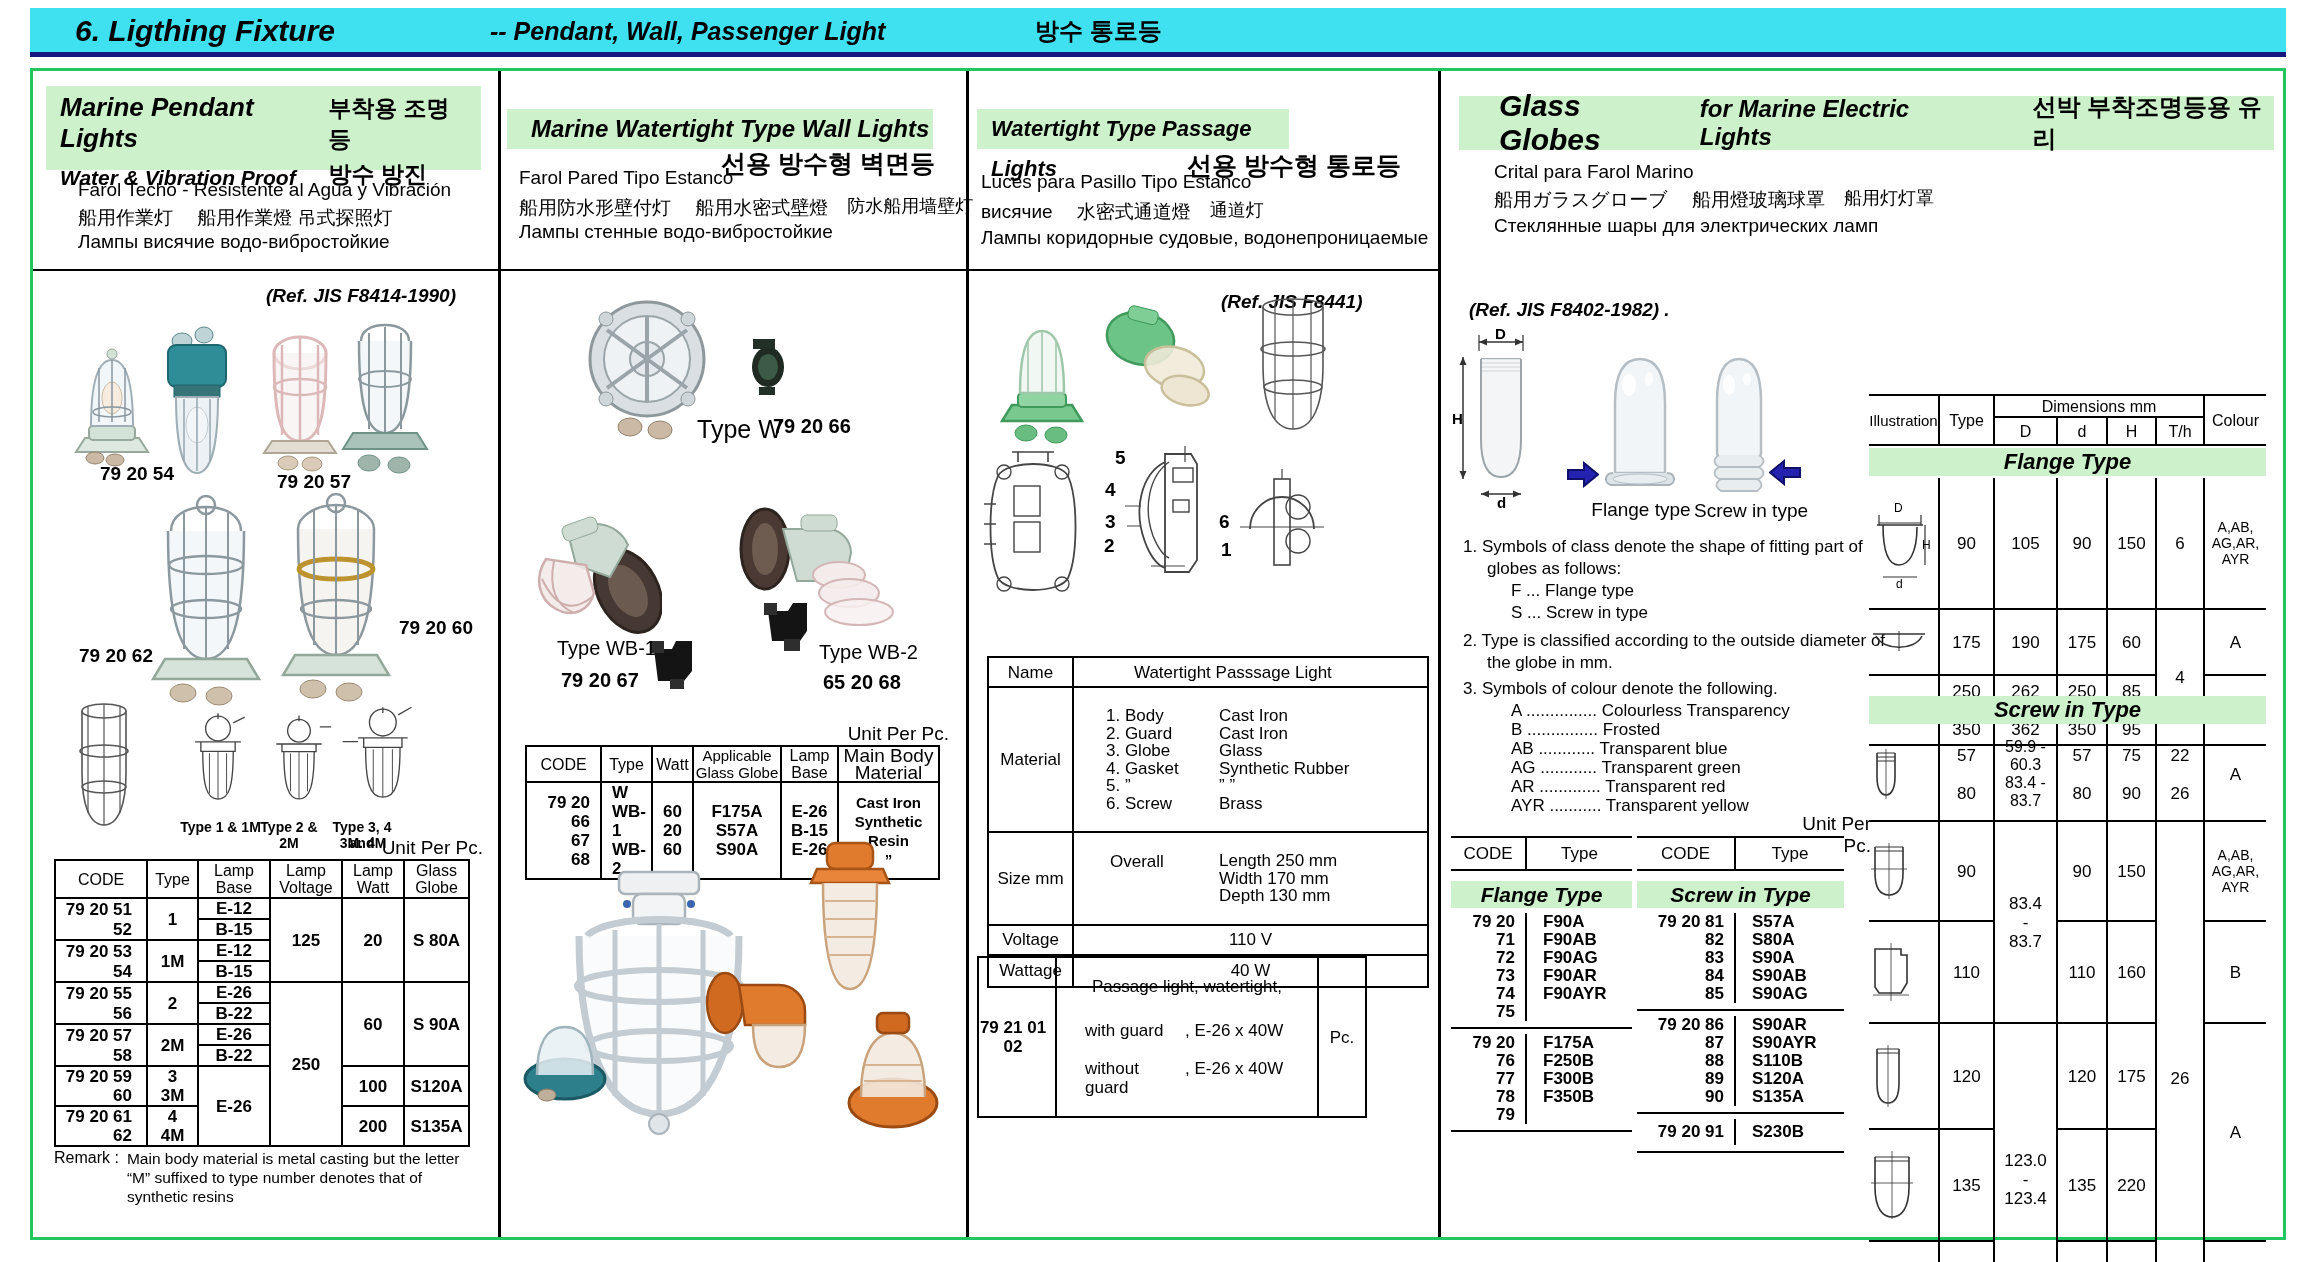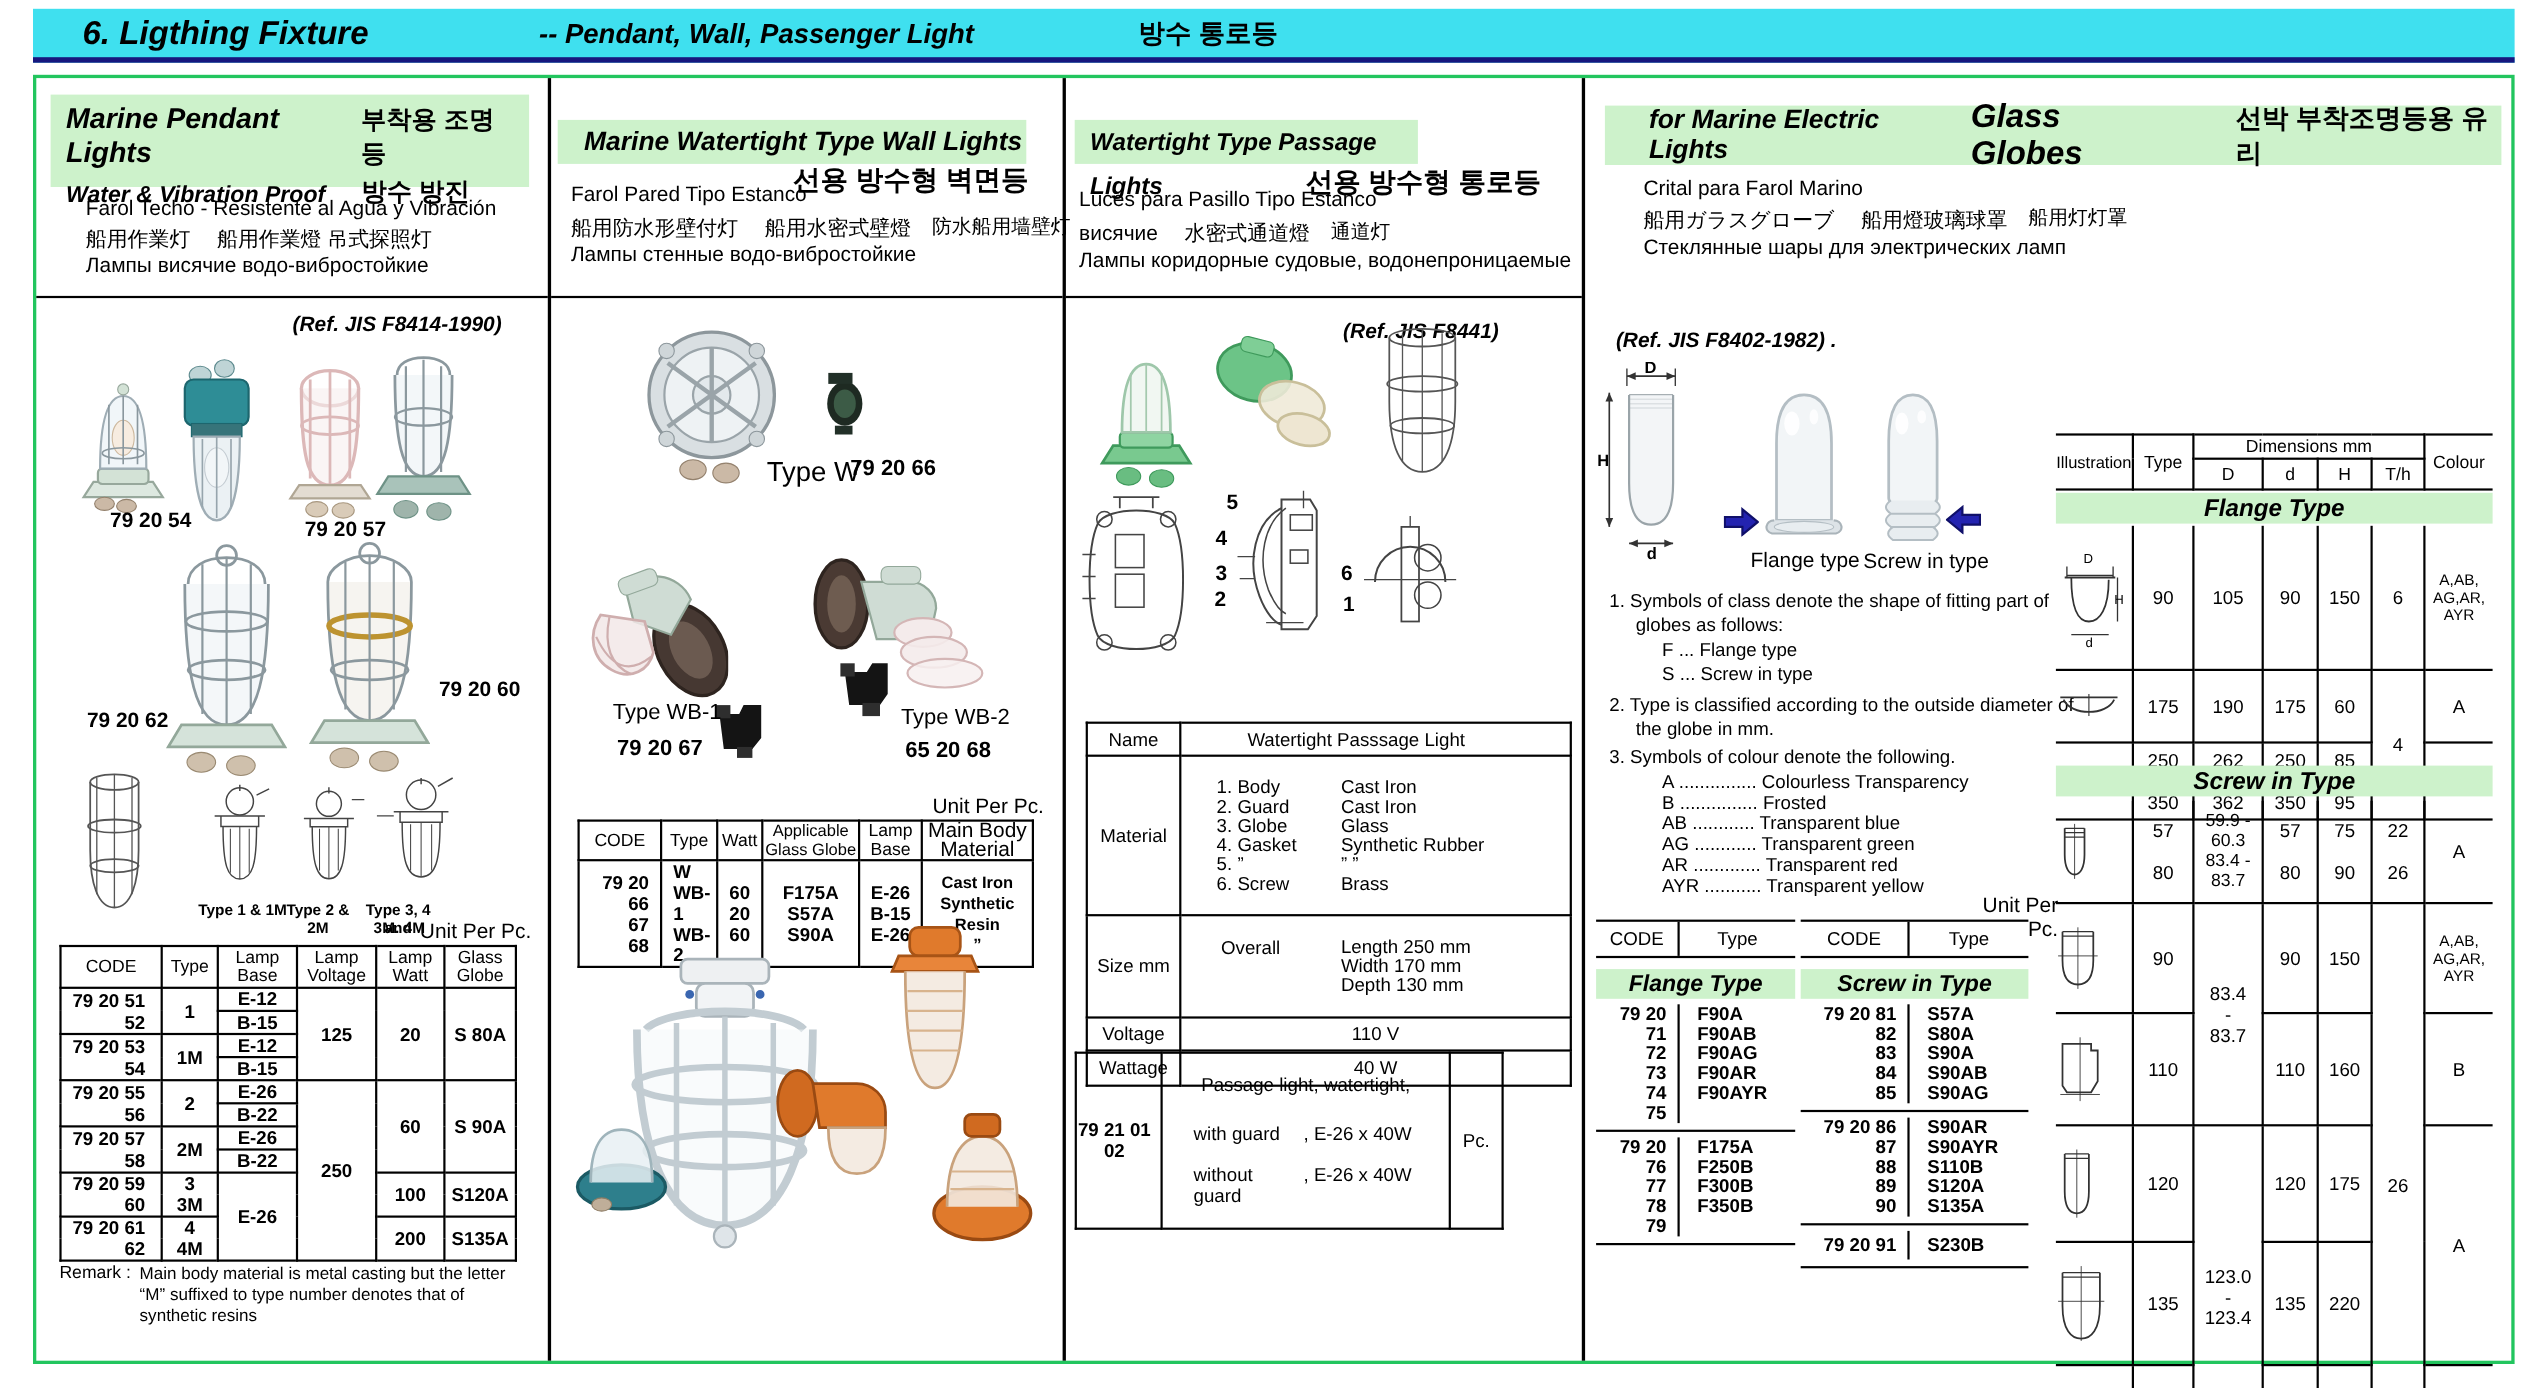--- a/index.html
+++ b/index.html
@@ -609,22 +609,22 @@
           </div>
         </td>
         <td>Pc.</td>
       </tr>
     </tbody>
       </table>
   </div>
 
   <div class="panel" style="left:1408px;width:842px">
     <div class="gt" style="left:18px;top:25px;width:815px;height:54px;display:flex;align-items:center;padding-left:40px;box-sizing:border-box;gap:18px">
+      <span class="b i" style="font-size:30px">Glass Globes</span>
       <span class="b i" style="font-size:24px">for Marine Electric Lights</span>
-      <span class="b i" style="font-size:30px">Glass Globes</span>
       <span class="b" style="font-size:24px;margin-left:40px">선박 부착조명등용 유리</span>
     </div>
     <div class="lang" style="left:53px;top:90px">Crital para Farol Marino</div>
     <div class="lang" style="left:53px;top:116px"><span>船用ガラスグローブ　 船用燈玻璃球罩</span>　<span style="font-size:18px;position:relative;top:-2px">船用灯灯罩</span></div>
     <div class="lang" style="left:53px;top:144px">Стеклянные шары для электрических ламп</div>
     <div class="reftxt" style="left:28px;top:228px">(Ref. JIS F8402-1982) .</div>
 
     <div class="abs" style="left:10px;top:258px;width:100px;height:180px">
       <svg viewBox="0 0 100 180" width="100" height="180">
         <path d="M30,30 h40 M30,34 h40 M30,38 h40 M30,42 h40" stroke="#8b959b" stroke-width="1.4"></path>

